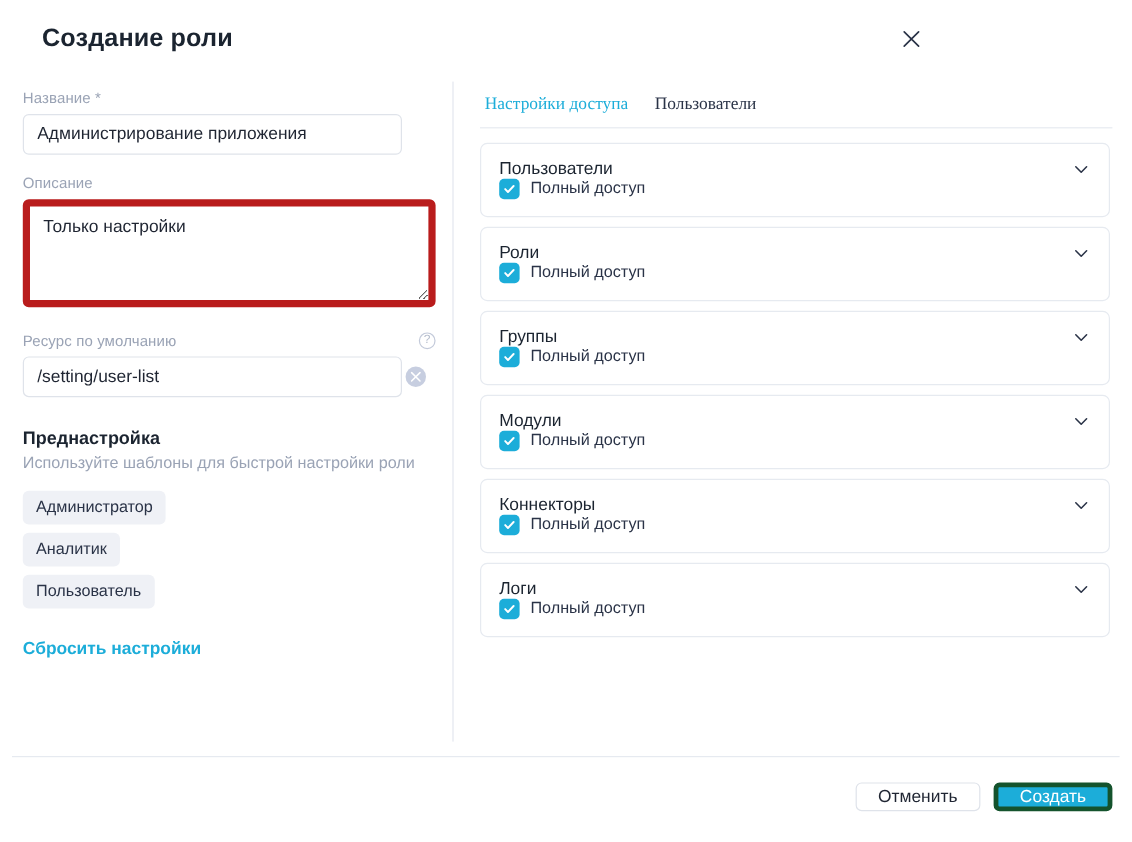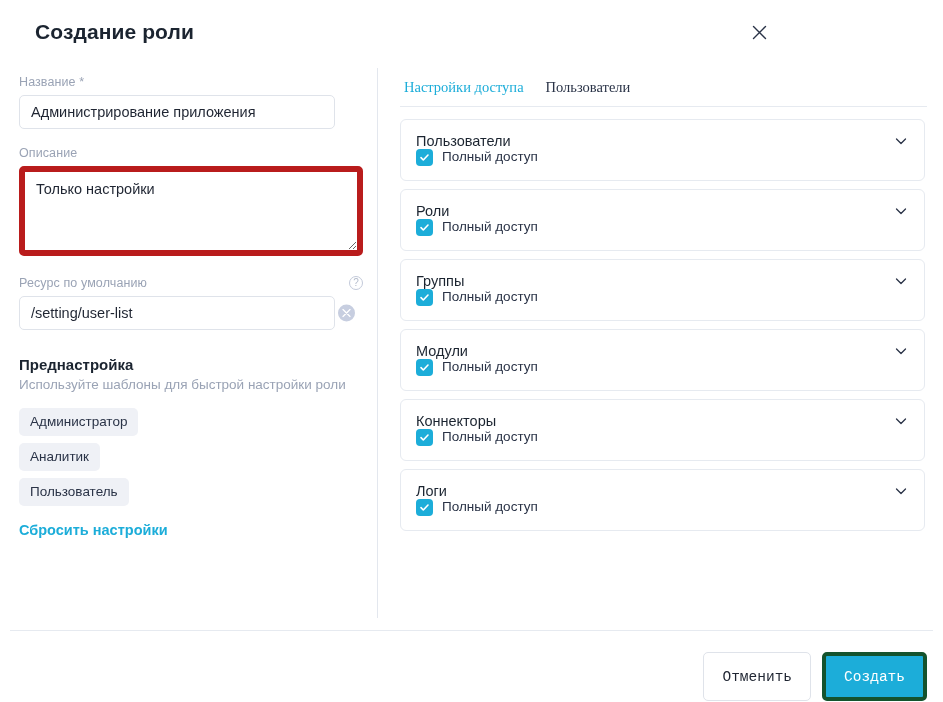--- a/index.html
+++ b/index.html
@@ -132,21 +132,21 @@
 
   
   .dlg-footer { position: absolute; left: 0; top: 630px; width: 943px; height: 72px; }
   .footer-divider {
     position: absolute; left: 10px; top: 0; width: 923px; height: 1px; background: #e6eaf0;
   }
   .footer-actions {
     position: absolute; right: 16px; top: 22px; display: flex; gap: 11px;
   }
   .btn {
-    height: 49px; border-radius: 5px; font-size: 14.5px; font-family: Liberation Mono, monospace;
+    height: 24px; border-radius: 5px; font-size: 14.5px; font-family: Liberation Sans, sans-serif;
     cursor: pointer; padding: 0 18px;
   }
   .btn-secondary { background: #fff; border: 1px solid #dfe3ea; color: #1f2532; }
   .btn-primary { background: #1cadd9; border: 4px solid #14532d; color: #fff; }
 </style>
 </head>
 <body>
 
 <div class="dialog">
 
@@ -197,21 +197,21 @@
       <div style="margin-top:26px;">
         <div class="preset-title">Преднастройка</div>
         <div class="preset-sub">Используйте шаблоны для быстрой настройки роли</div>
 
         <div class="tag-list" style="margin-top:14px;">
           <button class="tag">Администратор</button>
           <button class="tag">Аналитик</button>
           <button class="tag">Пользователь</button>
         </div>
 
-        <button class="link-reset" style="margin-top:16px;text-align:right;">Сбросить настройки</button>
+        <button class="link-reset" style="margin-top:26px;text-align:right;">Сбросить настройки</button>
       </div>
     </div>
 
     <div class="right-col">
 
       <div class="tabs">
         <button class="tab active">Настройки доступа</button>
         <button class="tab">Пользователи</button>
       </div>
       <div class="tabs-divider"></div>

